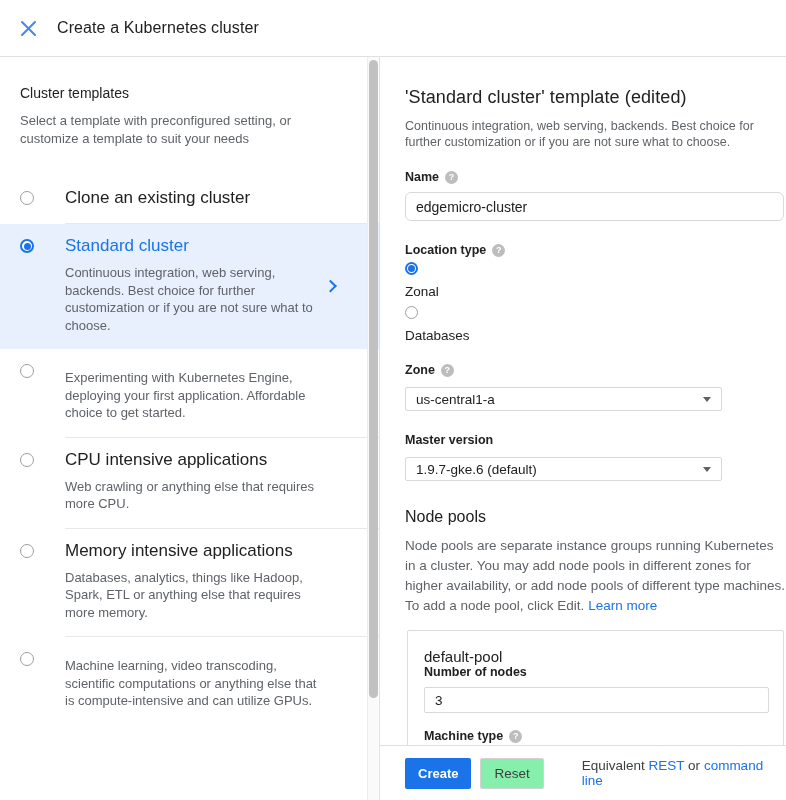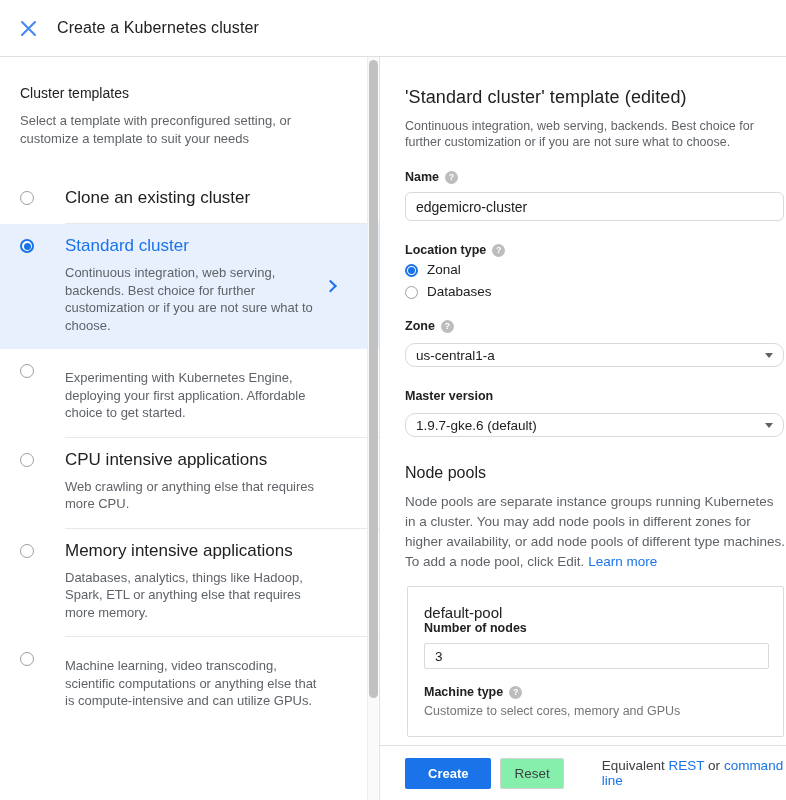--- a/index.html
+++ b/index.html
@@ -39,42 +39,42 @@
   .sb-thumb { position:absolute; top:3px; left:1px; width:9px; height:638px; border-radius:5px; background:#c1c1c1; }
 
   
   .m-title { font-size:18px; color:#212121; margin-top:30px; letter-spacing:.1px; }
   .m-desc { font-size:12.5px; color:#5f6368; line-height:16px; margin-top:10px; max-width:379px; }
   .fld-label { font-size:12.5px; font-weight:bold; color:#212121; display:flex; align-items:center; gap:6px; }
   .help { width:13px; height:13px; border-radius:50%; background:#bdbdbd; color:#fff; font-size:9px; font-weight:bold;
           display:inline-flex; align-items:center; justify-content:center; flex:none; }
   .text-input { width:379px; height:29px; border:1px solid #d9d9d9; border-radius:6px; padding:0 10px; font-size:14px;
           color:#212121; font-family:"Liberation Sans", sans-serif; outline:none; background:#fff; }
-  .radio-row { display:flex; align-items:flex-end; gap:9px; margin-top:7px; font-size:13.5px; color:#212121; cursor:pointer; }
+  .radio-row { display:flex; align-items:flex-start; gap:9px; margin-top:7px; font-size:13.5px; color:#212121; cursor:pointer;flex-direction:column; }
   .rdo { width:13px; height:13px; border:1px solid #9e9e9e; border-radius:50%; background:#fff; flex:none; }
   .rdo.on { border:2px solid #1a73e8; display:flex; align-items:center; justify-content:center; }
   .rdo.on::after { content:""; width:7px; height:7px; border-radius:50%; background:#1a73e8; }
   .select { height:24px; border:1px solid #d9d9d9; border-radius:2px; background:#fff; display:flex; align-items:center;
           font-size:13.5px; color:#212121; padding:0 10px; cursor:pointer; position:relative; }
   .select .caret { position:absolute; right:10px; top:50%; margin-top:-2px; width:0; height:0;
           border-left:4px solid transparent; border-right:4px solid transparent; border-top:5px solid #616161; }
-  .select.wide { width:379px;border-radius:10px; }
+  .select.wide { width:317px; }
   .np-title { font-size:16px; color:#212121; margin-top:27px; }
   .np-desc { font-size:13.5px; color:#5f6368; line-height:20px; margin-top:10px; max-width:380px; }
   .link { color:#1a73e8; text-decoration:none; cursor:pointer; }
   .pool-card { width:377px; border:1px solid #dadce0; border-radius:2px; margin-top:14px; margin-left:2px; padding:17px 16px 18px 16px; }
   .pool-name { font-size:15px; color:#212121; }
   .pool-card .fld-label { margin-top:0; }
   .pool-input { width:345px; height:26px; border:1px solid #d9d9d9; border-radius:2px; padding:0 10px; font-size:13.5px;
           color:#212121; font-family:"Liberation Sans", sans-serif; outline:none; margin-top:8px; }
   .mt-hint { font-size:12.5px; color:#757575; margin-top:5px; }
 
   
   .btn-create { background:#1a73e8; color:#fff; font-weight:bold; font-size:13px; border:none; border-radius:2px;
-          padding:8px 23px; cursor:pointer; font-family:"Liberation Sans", sans-serif; }
+          padding:8px 13px; cursor:pointer; font-family:"Liberation Sans", sans-serif; }
   .btn-reset { background:#86efac; color:#3c4043; font-size:13.5px; border:1px solid #d2d2d2; border-radius:2px;
           padding:7px 13px; margin-left:9px; cursor:pointer; font-family:"Liberation Sans", sans-serif; }
   .equiv { font-size:13.5px; color:#3c4043; margin-left:38px; }
 
   .mt20 { margin-top:20px; } .mt22 { margin-top:22px; } .mt8 { margin-top:8px; } .mt10 { margin-top:10px; }
 </style>
 </head>
 <body>
 
 <div class="header">

